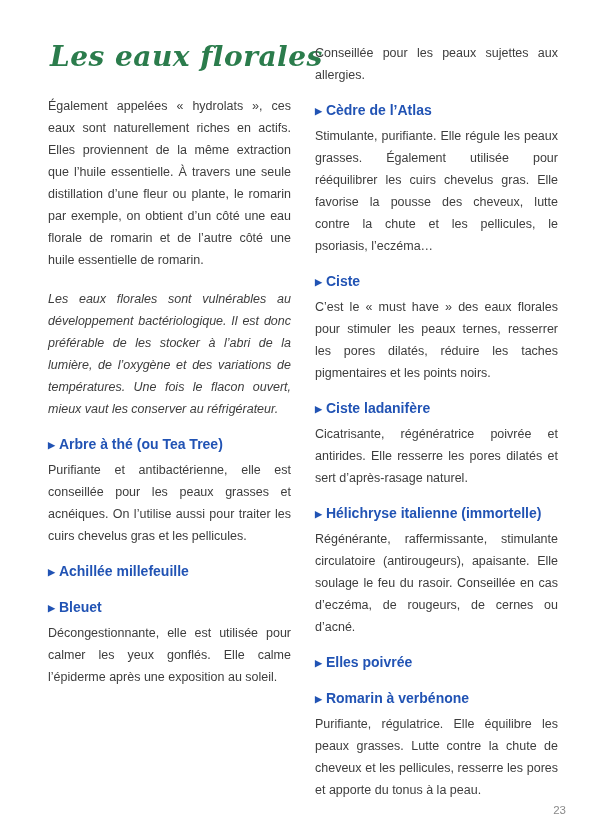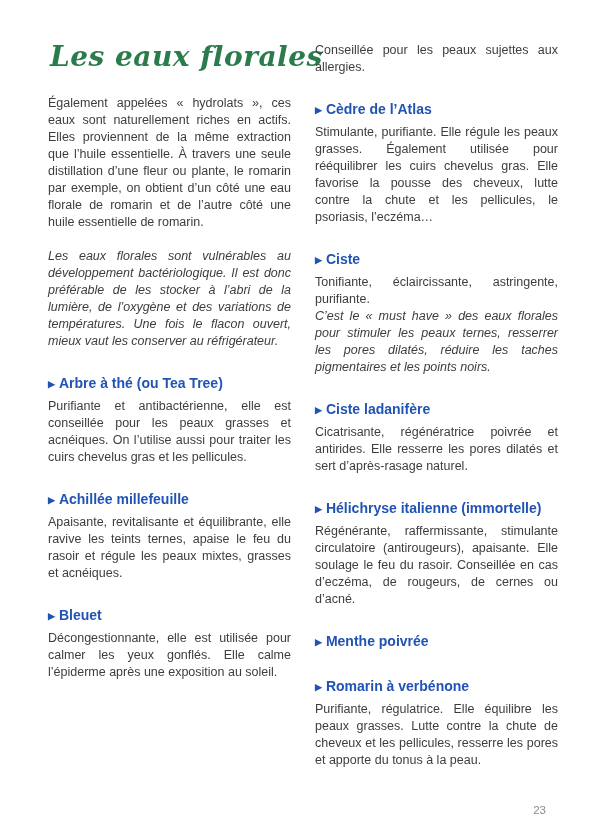--- a/index.html
+++ b/index.html
@@ -36,54 +36,54 @@
     font-weight: 700;
     font-size: 28px;
     line-height: 1.1;
     color: #2b7c4c;
     margin: 0 0 22px 2px;
     letter-spacing: 0.5px;
     white-space: nowrap;
   }
   .body-text {
     font-size: 12.5px;
-    line-height: 17px;
+    line-height: 22px;
     color: #3d3d3d;
     text-align: justify;
     margin: 0;
     hyphens: auto;
     -webkit-hyphens: auto;
   }
   p.body-text + p.body-text {
     margin-top: 17px;
     font-style: italic;
   }
   .section {
-    margin-top: 24px;
+    margin-top: 15px;
   }
   .right-col > .section:first-child {
     margin-top: 0;
   }
   .heading {
     font-size: 14px;
     font-weight: 700;
     color: #2153b4;
     margin: 0 0 3px 0;
     line-height: 19px;
     white-space: nowrap;
   }
   .bullet {
     font-size: 9px;
     margin-right: 4px;
     position: relative;
     top: -1px;
   }
   .page-number {
     position: absolute;
-    right: 54px;
+    right: 34px;
     bottom: 24px;
     font-size: 11.5px;
     color: #8a8a8a;
   }
 </style>
 </head>
 <body>
 
 <div class="page">
   <div class="columns">
@@ -94,56 +94,54 @@
       <p class="body-text">Également appelées « hydrolats », ces eaux sont naturellement riches en actifs. Elles proviennent de la même extraction que l’huile essentielle. À travers une seule distillation d’une fleur ou plante, le romarin par exemple, on obtient d’un côté une eau florale de romarin et de l’autre côté une huile essentielle de romarin.</p>
       <p class="body-text">Les eaux florales sont vulnérables au développement bactériologique. Il est donc préférable de les stocker à l’abri de la lumière, de l’oxygène et des variations de températures. Une fois le flacon ouvert, mieux vaut les conserver au réfrigérateur.</p>
 
       <div class="section">
         <h2 class="heading"><span class="bullet">▶</span><span>Arbre à thé (ou Tea Tree)</span></h2>
         <p class="body-text">Purifiante et antibactérienne, elle est conseillée pour les peaux grasses et acnéiques. On l’utilise aussi pour traiter les cuirs chevelus gras et les pellicules.</p>
       </div>
 
       <div class="section">
         <h2 class="heading"><span class="bullet">▶</span><span>Achillée millefeuille</span></h2>
-        <p class="body-text">Apaisante, revitalisante et équilibrante, elle ravive les teints ternes, apaise le feu du rasoir et régule les peaux mixtes, grasses et acnéiques.</p>
       </div>
 
       <div class="section">
         <h2 class="heading"><span class="bullet">▶</span><span>Bleuet</span></h2>
         <p class="body-text">Décongestionnante, elle est utilisée pour calmer les yeux gonflés. Elle calme l’épiderme après une exposition au soleil.</p>
       </div>
 
     </div>
 
     <div class="col right-col">
       <p class="body-text">Conseillée pour les peaux sujettes aux allergies.</p>
 
       <div class="section">
         <h2 class="heading"><span class="bullet">▶</span><span>Cèdre de l’Atlas</span></h2>
         <p class="body-text">Stimulante, purifiante. Elle régule les peaux grasses. Également utilisée pour rééquilibrer les cuirs chevelus gras. Elle favorise la pousse des cheveux, lutte contre la chute et les pellicules, le psoriasis, l’eczéma…</p>
       </div>
 
       <div class="section">
         <h2 class="heading"><span class="bullet">▶</span><span>Ciste</span></h2>
-        <p class="body-text no-gap" style="margin-top:0">Tonifiante, éclaircissante, astringente, purifiante.</p>
         <p class="body-text" style="margin-top:0">C’est le « must have » des eaux florales pour stimuler les peaux ternes, resserrer les pores dilatés, réduire les taches pigmentaires et les points noirs.</p>
       </div>
 
       <div class="section">
         <h2 class="heading"><span class="bullet">▶</span><span>Ciste ladanifère</span></h2>
         <p class="body-text">Cicatrisante, régénératrice poivrée et antirides. Elle resserre les pores dilatés et sert d’après-rasage naturel.</p>
       </div>
 
       <div class="section">
         <h2 class="heading"><span class="bullet">▶</span><span>Hélichryse italienne (immortelle)</span></h2>
         <p class="body-text">Régénérante, raffermissante, stimulante circulatoire (antirougeurs), apaisante. Elle soulage le feu du rasoir. Conseillée en cas d’eczéma, de rougeurs, de cernes ou d’acné.</p>
       </div>
 
       <div class="section">
-        <h2 class="heading"><span class="bullet">▶</span><span>Menthe poivrée</span></h2>
+        <h2 class="heading"><span class="bullet">▶</span><span>Elles poivrée</span></h2>
       </div>
 
       <div class="section">
         <h2 class="heading"><span class="bullet">▶</span><span>Romarin à verbénone</span></h2>
         <p class="body-text">Purifiante, régulatrice. Elle équilibre les peaux grasses. Lutte contre la chute de cheveux et les pellicules, resserre les pores et apporte du tonus à la peau.</p>
       </div>
     </div>
 
   </div>
 

